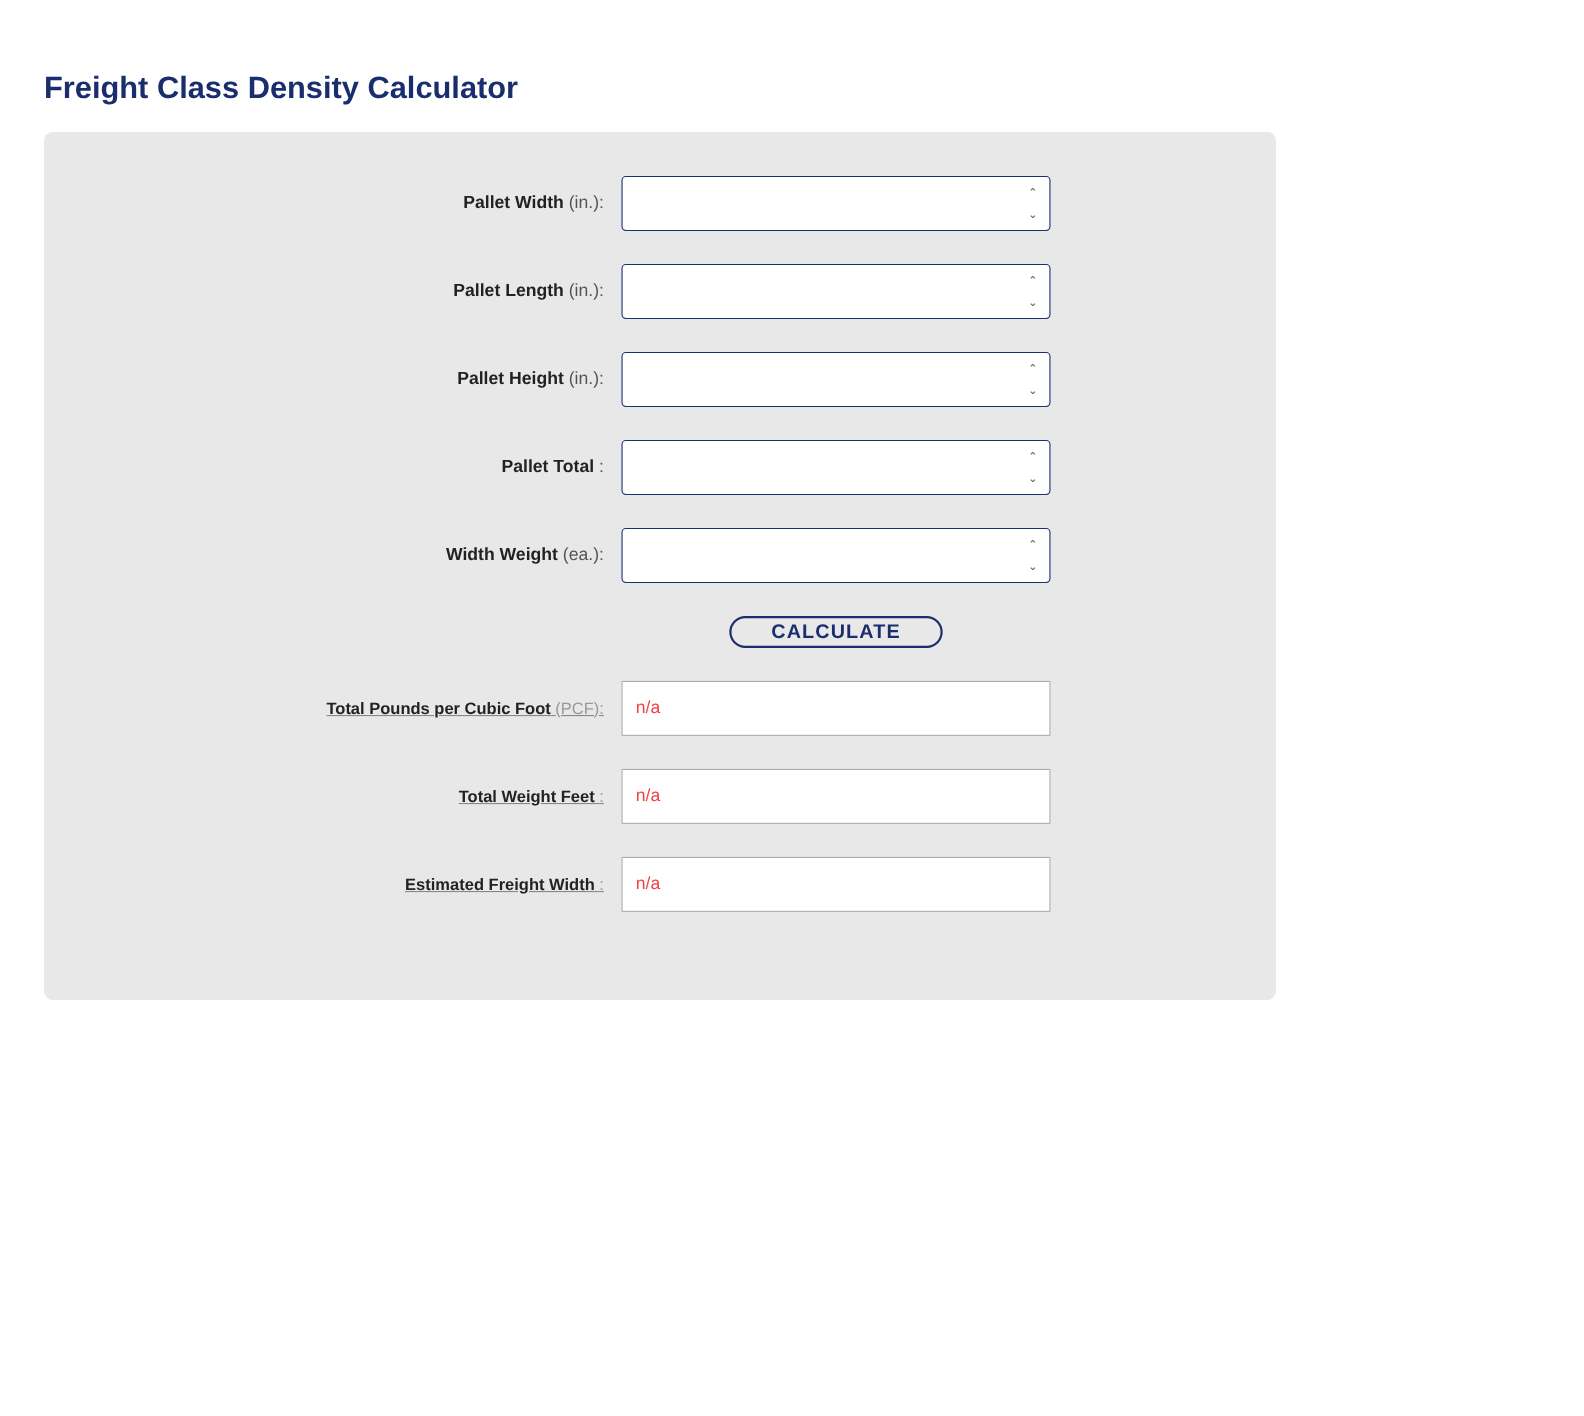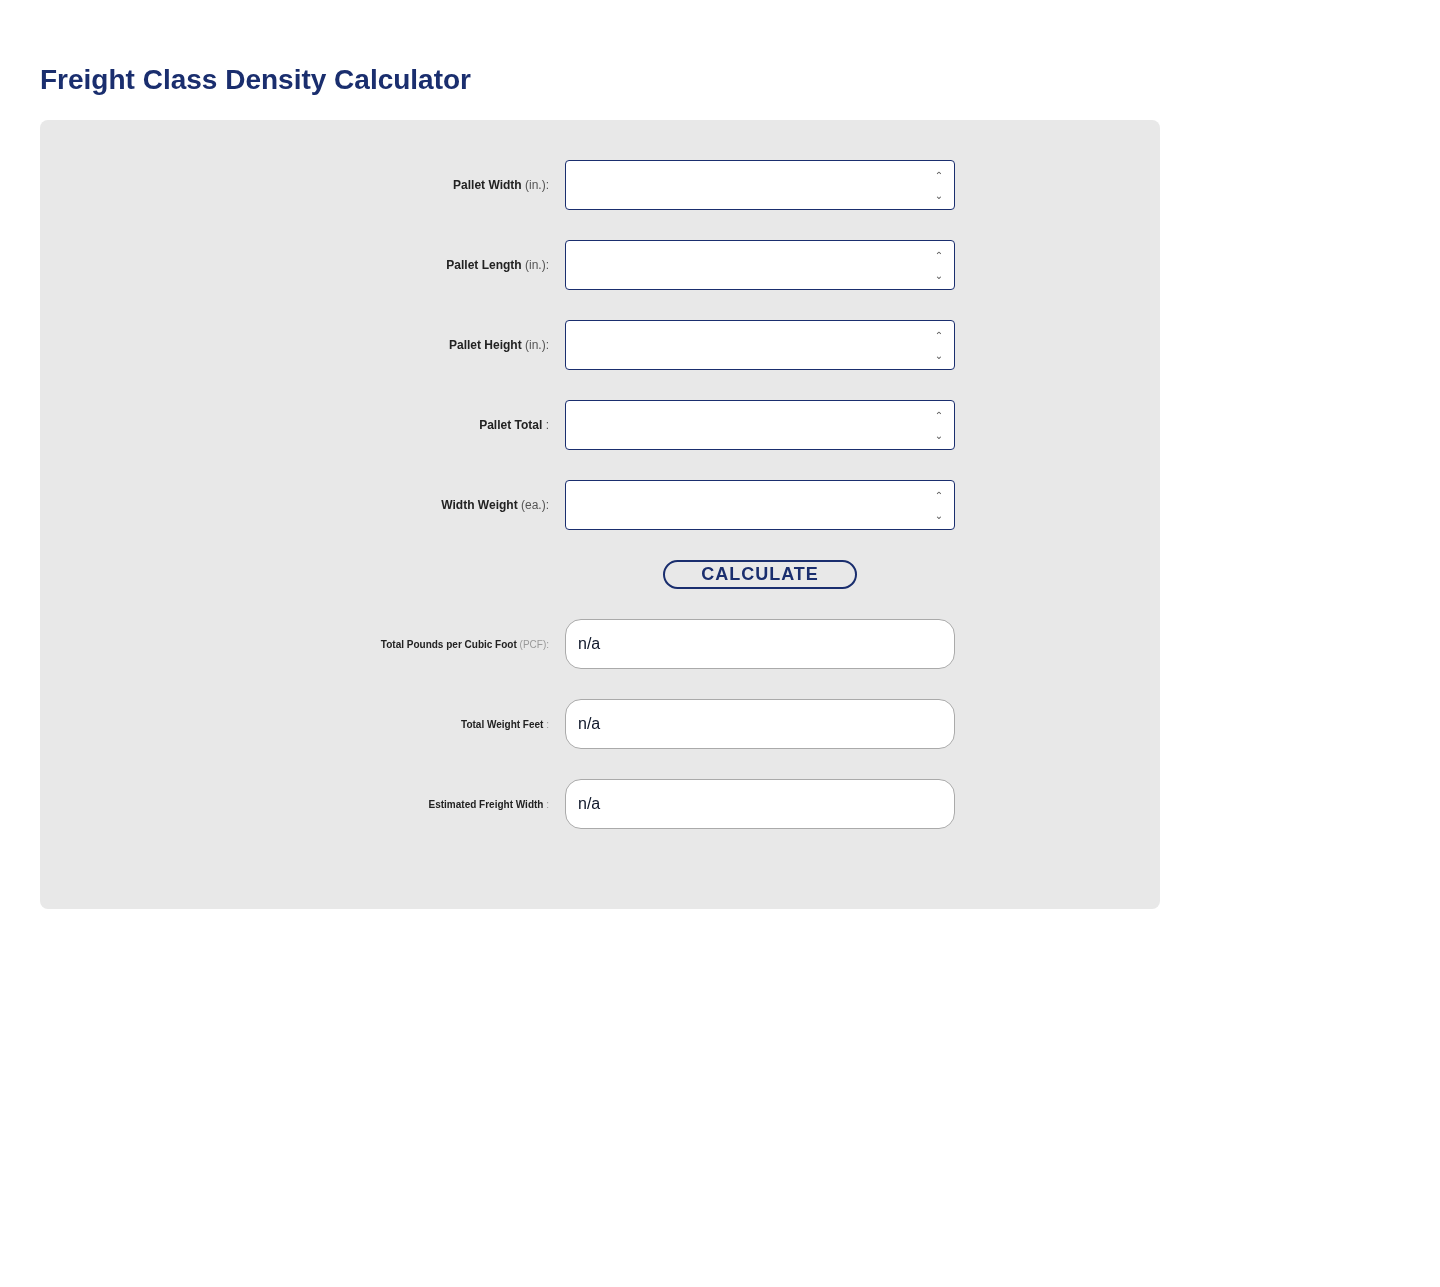--- a/index.html
+++ b/index.html
@@ -33,21 +33,21 @@
       display: flex;
       align-items: center;
       justify-content: center;
       margin-bottom: 30px;
     }
 
     .form-label {
       text-align: right;
       width: 320px;
       min-width: 320px;
-      font-size: 12px;
+      font-size: 16px;
       color: #444;
       padding-right: 16px;
     }
 
     .form-label strong {
       font-weight: 800;
       color: #222;
     }
 
     .form-label .unit {
@@ -100,25 +100,25 @@
       justify-content: center;
       color: #555;
       font-size: 10px;
       padding: 0;
     }
 
     .result-input {
       width: 100%;
       height: 50px;
       border: 1.5px solid #aaa;
-      border-radius: 16px;
+      border-radius: 0;
       background: #ffffff;
       font-size: 16px;
       padding: 0 12px;
-      color: #0f172a;
+      color: #ef4444;
       outline: none;
     }
 
     .button-row {
       display: flex;
       justify-content: center;
       margin-bottom: 30px;
     }
 
     .button-offset {
@@ -135,21 +135,22 @@
       letter-spacing: 1px;
       padding: 2px 36px;
       cursor: pointer;
       text-transform: uppercase;
       transition: background 0.2s, color 0.2s;
     }
 
     .result-label {
       color: #888;
       font-weight: 700;
-      font-size: 10px;
+      font-size: 15px;
+      text-decoration: underline;
     }
 
     .result-label .unit {
       font-weight: 400;
       color: #999;
     }
   </style>
 </head>
 <body>
 

